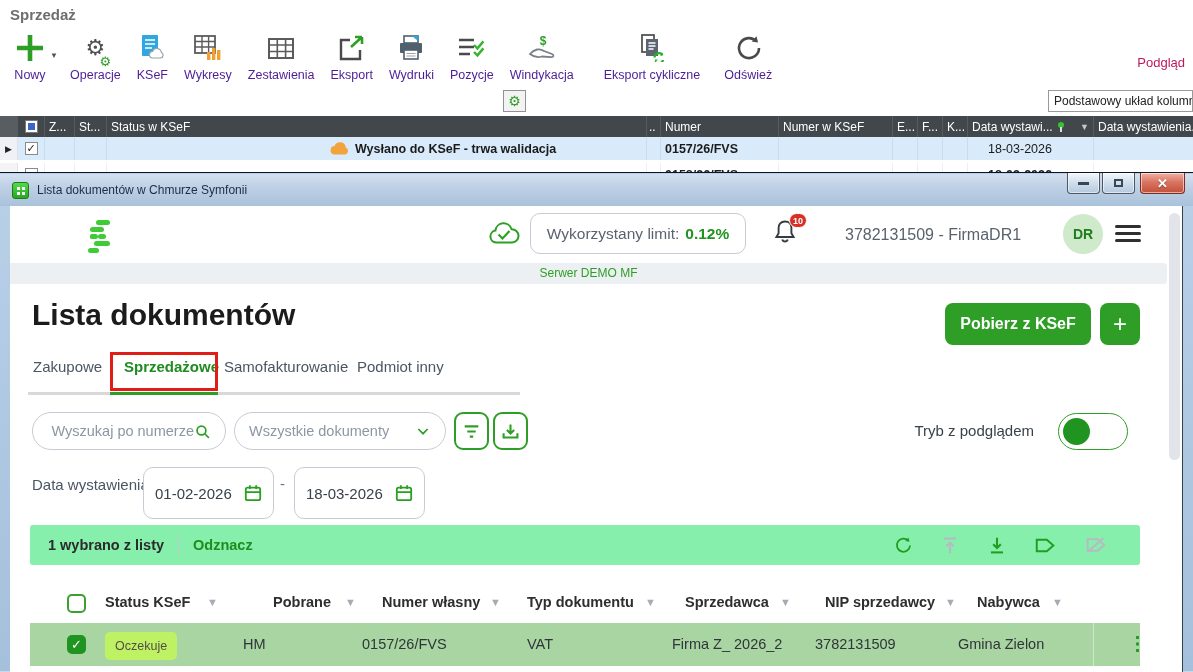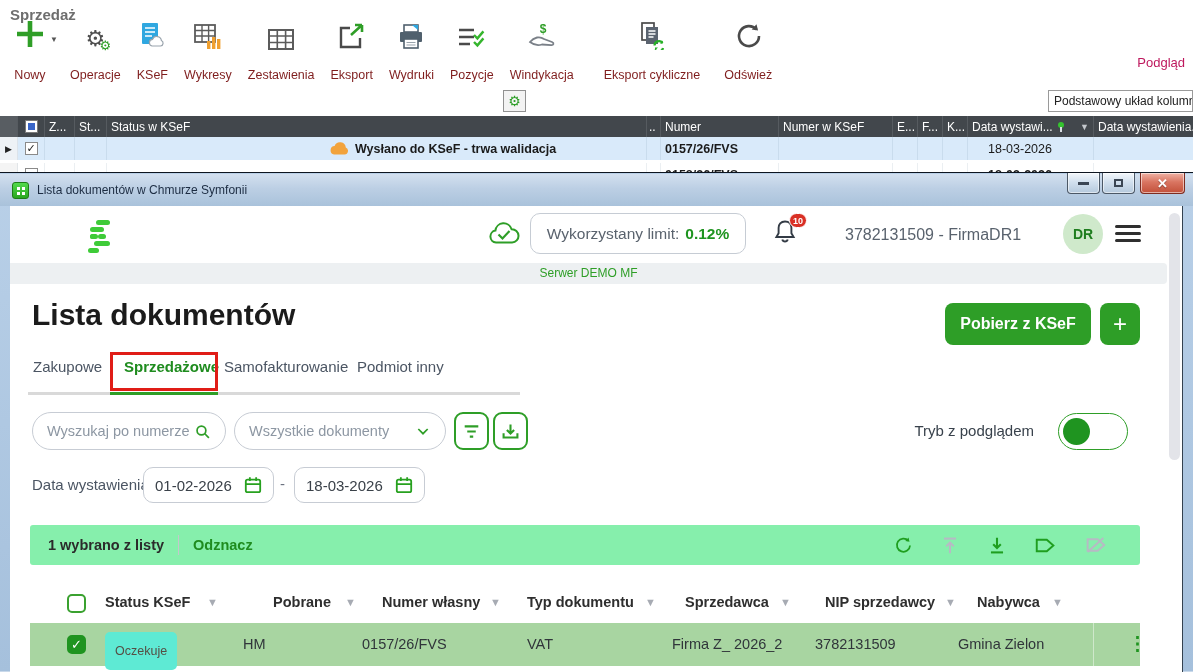--- a/index.html
+++ b/index.html
@@ -6,21 +6,21 @@
   html,body { width:1193px; height:672px; }
   body { font-family:"Liberation Sans", sans-serif; background:#fff; overflow:hidden; }
   .canvas { position:relative; width:1193px; height:672px; background:#fff; overflow:hidden; }
   .abs { position:absolute; }
 
   
   .bg-title { position:absolute; left:10px; top:6px; font-size:15px; font-weight:bold; color:#6e6e6e; }
   .toolbar { position:absolute; left:6px; top:28px; display:flex; align-items:flex-end; }
   .tb-item { display:flex; flex-direction:column; align-items:center; justify-content:flex-end; padding:0 8px; height:54px; cursor:pointer; }
   .tb-ic { height:36px; display:flex; align-items:center; justify-content:center; position:relative; }
-  .tb-label { font-size:12.5px; color:#7f1d1d; margin-top:18px; white-space:nowrap; }
+  .tb-label { font-size:12.5px; color:#4c1d95; margin-top:2px; white-space:nowrap; }
   .tb-caret { position:absolute; right:-12px; bottom:6px; font-size:8px; color:#555; }
   .gear-big { font-size:22px; color:#4f4f4f; line-height:1; }
   .gear-small { position:absolute; right:-6px; bottom:-2px; font-size:13px; color:#2e9e27; line-height:1; }
   .podglad { position:absolute; right:8px; top:55px; font-size:13px; color:#be185d; }
 
   .bg-searchrow { position:absolute; left:0; top:90px; width:1193px; height:24px; }
   .bg-search { position:absolute; left:2px; top:0; width:498px; height:22px; border:1px solid #ababab; background:#fff; font-style:italic; color:#8a8a8a; font-size:12.5px; padding:0 6px; font-family:"Liberation Sans",sans-serif; }
   .bg-gearbtn { position:absolute; left:503px; top:0; width:23px; height:22px; border:1px solid #919191; background:#f3f3f3; display:flex; align-items:center; justify-content:center; font-size:14px; color:#2e9e27; cursor:pointer; }
   .bg-layout { position:absolute; left:1048px; top:0; width:145px; height:22px; border:1px solid #9a9a9a; background:#fff; font-size:12px; color:#222; display:flex; align-items:center; padding:0 5px; white-space:nowrap; overflow:hidden; cursor:pointer; }
 
@@ -69,47 +69,47 @@
   .pagetitle { position:absolute; left:22px; top:92px; font-size:30px; font-weight:bold; color:#1b1b1b; }
   .btn-green { position:absolute; background:#2e9e27; color:#fff; border:none; border-radius:8px; font-weight:bold; font-family:"Liberation Sans",sans-serif; cursor:pointer; display:flex; align-items:center; justify-content:center; }
 
   .tab { position:absolute; top:152px; font-size:15px; color:#4b5563; cursor:pointer; white-space:nowrap; }
   .tab.active { color:#1f8c1f; font-weight:bold; }
   .tabline { position:absolute; left:18px; top:186px; width:492px; height:3px; background:#d9d9d9; }
   .tabline-green { position:absolute; left:100px; top:186px; width:108px; height:3px; background:#2e9e27; z-index:2; }
   .redbox { position:absolute; left:100px; top:146px; width:108px; height:39px; border:3px solid #e01d17; z-index:3; }
 
   .pillinput { position:absolute; top:206px; height:38px; border:1.5px solid #c7ccd4; border-radius:19px; background:#fff; display:flex; align-items:center; padding:0 14px; font-size:14.5px; color:#8d97a3; }
-  .pillinput input { border:none; outline:none; width:100%; font-size:14.5px; color:#4a4a4a; font-family:"Liberation Sans",sans-serif; }
+  .pillinput input { border:none; outline:none; width:100%; font-size:14.5px; color:#4a4a4a; font-family:"Liberation Sans",sans-serif;text-align:right; }
   .pillinput input::placeholder { color:#8d97a3; }
   .sqbtn { position:absolute; top:206px; width:35px; height:38px; border:2px solid #2e9e27; border-radius:9px; background:#fff; display:flex; align-items:center; justify-content:center; cursor:pointer; }
   .togglelabel { position:absolute; top:216px; font-size:15px; color:#39424c; }
   .toggle { position:absolute; left:1048px; top:207px; width:70px; height:37px; border:1.5px solid #2e9e27; border-radius:19px; background:#fff; cursor:pointer; }
   .toggle i { position:absolute; left:4px; top:3.5px; width:27px; height:27px; border-radius:50%; background:#1f9420; }
 
   .datelabel { position:absolute; left:22px; top:270px; font-size:15px; color:#4b5563; }
-  .datebox { position:absolute; top:261px; width:131px; height:36px; border:1.5px solid #c7ccd4; border-radius:10px; background:#fff; display:flex; align-items:center; justify-content:space-between; padding:0 11px; font-size:15px; color:#3a4149; }
+  .datebox { position:absolute; top:261px; width:131px; height:52px; border:1.5px solid #c7ccd4; border-radius:10px; background:#fff; display:flex; align-items:center; justify-content:space-between; padding:0 11px; font-size:15px; color:#3a4149; }
   .datesep { position:absolute; left:270px; top:269px; font-size:15px; color:#6b7280; }
 
   .selbar { position:absolute; left:20px; top:319px; width:1110px; height:40px; background:#86efac; border-radius:3px; display:flex; align-items:center; padding:0 34px 0 18px; }
   .selbar .txt { font-size:14.5px; font-weight:bold; color:#2b2b2b; }
   .selbar .div { width:1px; height:20px; background:#c4c7cc; margin:0 14px; }
   .selbar .odz { font-size:14.5px; font-weight:bold; color:#1f8c1f; cursor:pointer; }
   .selicons { margin-left:auto; display:flex; gap:29px; align-items:center; }
   .selicons > span { display:flex; cursor:pointer; }
 
   .thead { position:absolute; left:20px; top:379px; width:1110px; height:38px; background:#fff; }
   .thcell { position:absolute; top:9px; font-size:14.5px; font-weight:bold; color:#2e2e2e; white-space:nowrap; }
   .thcaret { position:absolute; top:11px; font-size:11px; color:#a7abb3; }
   .gcbx { position:absolute; width:19px; height:19px; border-radius:5px; border:2px solid #3aa12f; background:#fff; cursor:pointer; }
   .gcbx.checked { background:#1f9420; border-color:#1f9420; color:#fff; display:flex; align-items:center; justify-content:center; font-size:13px; }
 
   .trow { position:absolute; left:20px; top:417px; width:1110px; height:43px; background:#a8d5a1; cursor:pointer; }
   .tdcell { position:absolute; top:13px; font-size:14.5px; color:#30353a; white-space:nowrap; }
-  .badge { position:absolute; left:75px; top:9px; height:38px; border-radius:5px; background:#5eead4; color:#564e44; font-size:12.5px; display:flex; align-items:center; padding:0 10px; }
+  .badge { position:absolute; left:75px; top:9px; height:28px; border-radius:5px; background:#bef264; color:#564e44; font-size:12.5px; display:flex; align-items:center; padding:0 10px; }
   .rowdots { position:absolute; left:1098px; top:8px; color:#1f9420; font-size:19px; font-weight:bold; letter-spacing:0; line-height:1.4; cursor:pointer; }
   .stickyline { position:absolute; left:1063px; top:0; width:1px; height:100%; background:rgba(255,255,255,.45); }
 
   .scrollthumb { position:absolute; left:1159px; top:7px; width:11px; height:247px; border-radius:6px; background:#e3e4e9; cursor:pointer; }
 </style>
 </head>
 <body>
 
 <div class="canvas">
 

